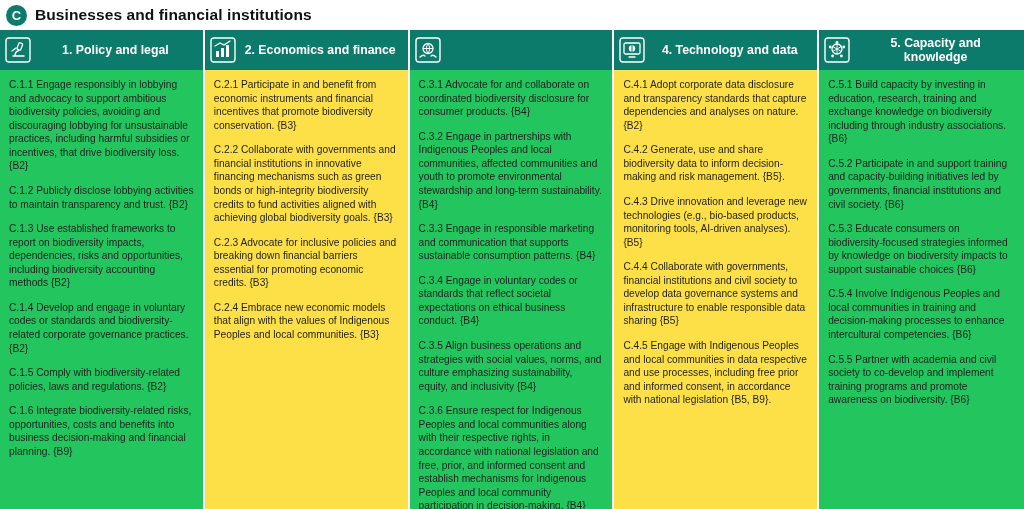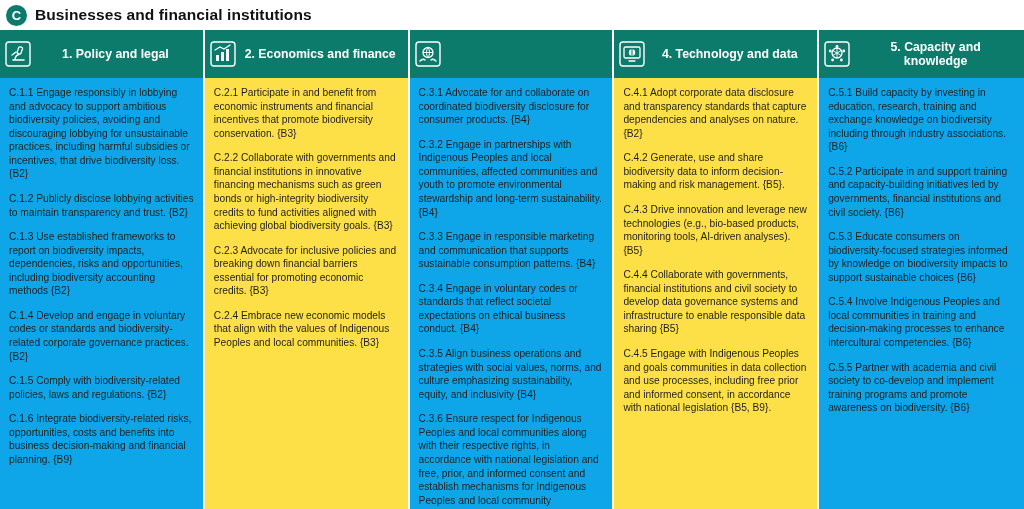--- a/index.html
+++ b/index.html
@@ -55,25 +55,25 @@
     border-left: 0;
   }
   .col {
     width: 204.8px;
     display: flex;
     flex-direction: column;
     background: #ffffff;
     border-right: 2px solid #ffffff;
   }
   .col:last-child { border-right: none; }
-  .col.shade .body { background: #0ea5e9; }
+  .col.shade .body { background: #22c55e; }
   .col-head {
     background: #0c7b6c;
     color: #ffffff;
-    height: 48px;
+    height: 40px;
     display: flex;
     align-items: center;
     padding: 0 6px 0 4px;
     gap: 6px;
   }
   .head-icon {
     width: 28px; height: 28px;
     flex: none;
     display: flex;
     align-items: center;
@@ -191,21 +191,21 @@
             <path d="M10 20h6" stroke="#ffffff" stroke-width="1.3" stroke-linecap="round"></path>
           </svg>
         </span>
         <span class="head-label">4. Technology and data</span>
       </div>
       <div class="body">
         <p class="item">C.4.1 Adopt corporate data disclosure and transparency standards that capture dependencies and analyses on nature. {B2}</p>
         <p class="item">C.4.2 Generate, use and share biodiversity data to inform decision-making and risk management. {B5}.</p>
         <p class="item">C.4.3 Drive innovation and leverage new technologies (e.g., bio-based products, monitoring tools, AI-driven analyses). {B5}</p>
         <p class="item">C.4.4 Collaborate with governments, financial institutions and civil society to develop data governance systems and infrastructure to enable responsible data sharing {B5}</p>
-        <p class="item">C.4.5 Engage with Indigenous Peoples and goals communities in data collection and use processes, including free prior and informed consent, in accordance with national legislation {B5, B9}.</p>
+        <p class="item">C.4.5 Engage with Indigenous Peoples and local communities in data respective and use processes, including free prior and informed consent, in accordance with national legislation {B5, B9}.</p>
       </div>
     </div>
 
     <div class="col shade">
       <div class="col-head">
         <span class="head-icon">
           <svg width="26" height="26" viewBox="0 0 26 26">
             <rect x="1" y="1" width="24" height="24" rx="3" fill="none" stroke="#ffffff" stroke-width="1.4"></rect>
             <circle cx="13" cy="12" r="5" fill="none" stroke="#ffffff" stroke-width="1.3"></circle>
             <path d="M13 7v10M8.6 9.5l8.8 5M8.6 14.5l8.8-5" stroke="#ffffff" stroke-width="0.9"></path>

